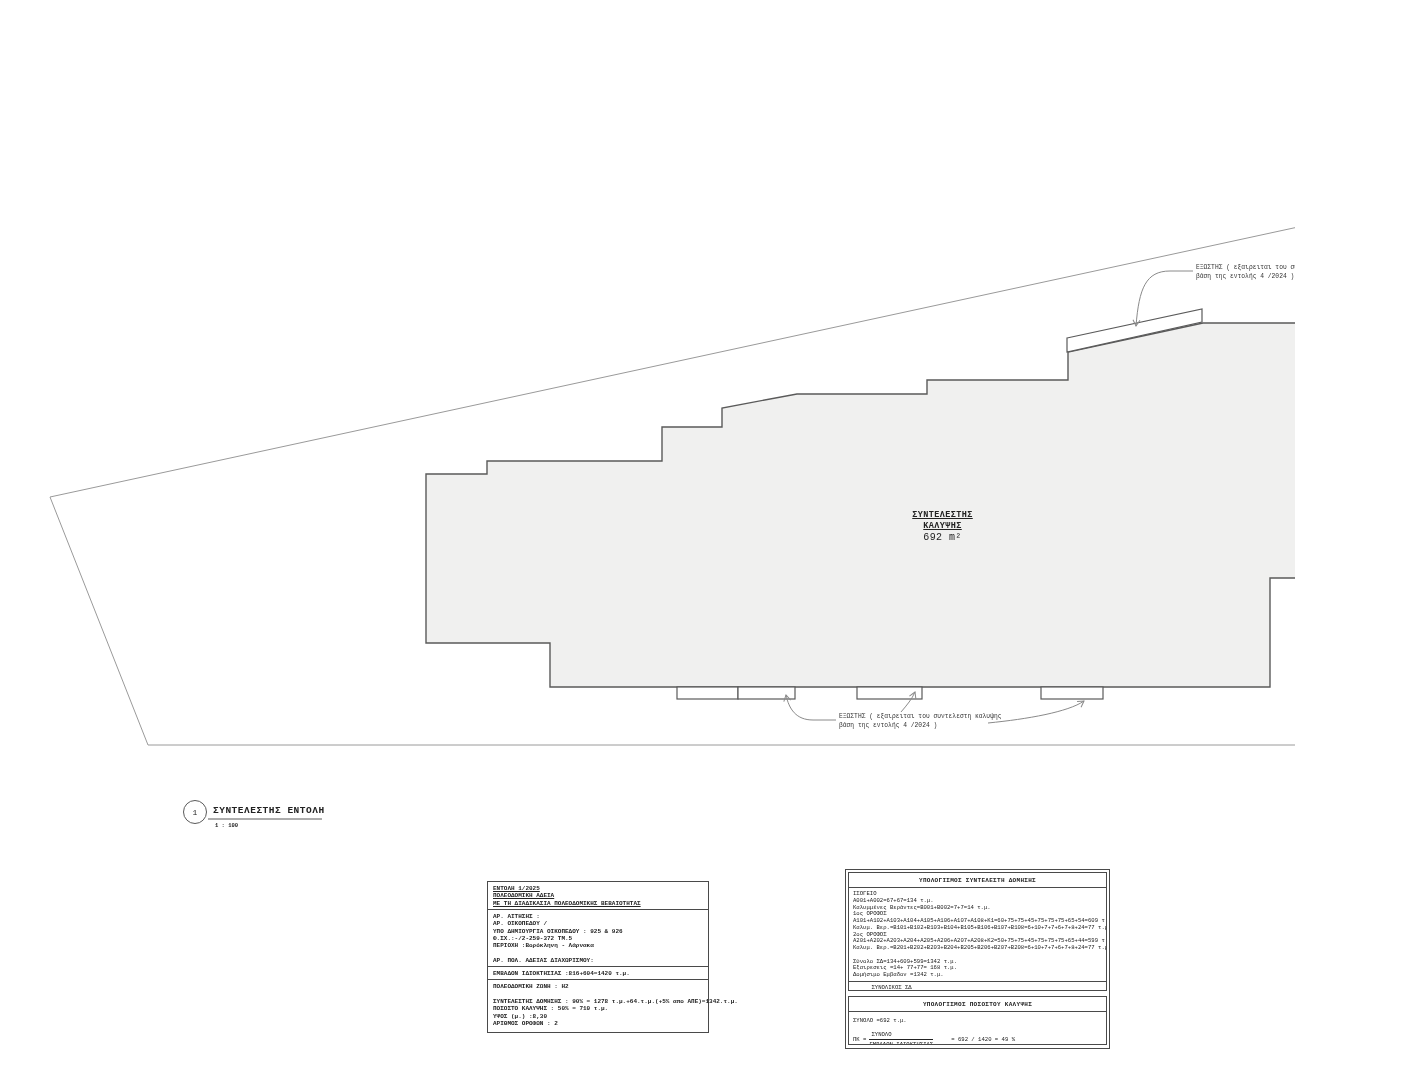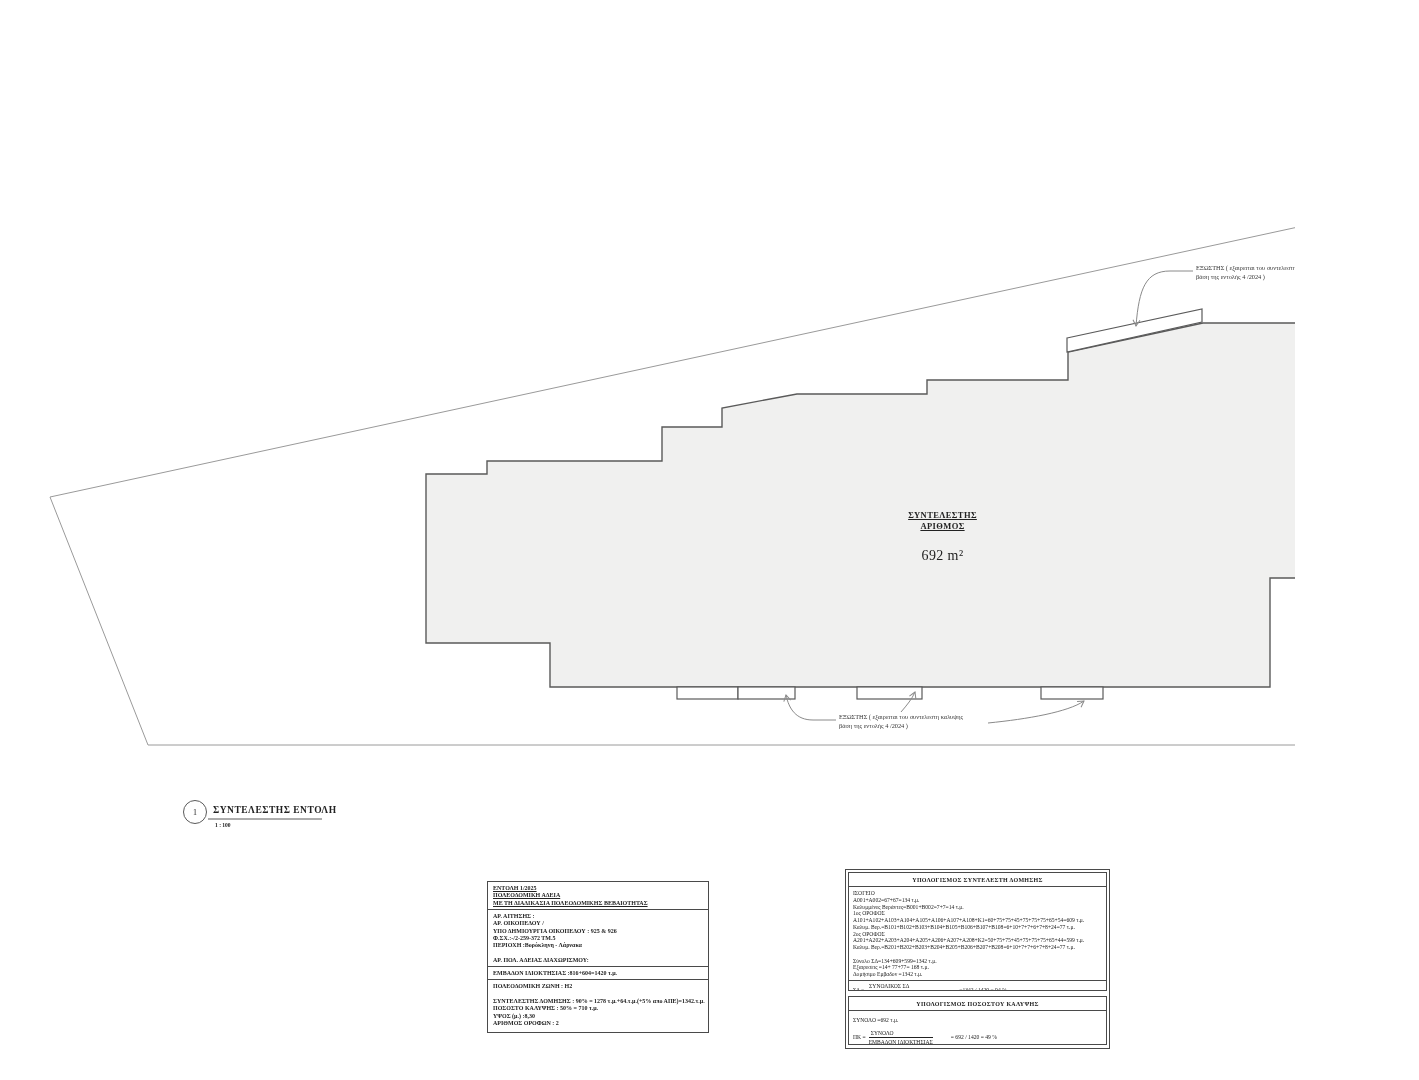--- a/index.html
+++ b/index.html
@@ -1,30 +1,30 @@
 <!DOCTYPE html>
 <html><head>
 <meta charset="utf-8">
 <style>
   html,body{margin:0;padding:0;background:#ffffff;}
   .sheet{
     position:relative;
     width:1295px;height:1080px;
     background:#ffffff;
-    font-family:Liberation Serif, serif;
+    font-family:Liberation Mono, monospace;
     color:#1a1a1a;
     overflow:hidden;
   }
   svg{position:absolute;left:0;top:0;}
   .abs{position:absolute;}
 
   
   .coverage-label{ text-align:center; font-size:8.5px; font-weight:bold; color:#222; letter-spacing:.4px;}
   .coverage-label .u{ text-decoration:underline; display:block; line-height:1.25;}
-  .coverage-label .area{ font-weight:normal; font-size:14px; margin-top:17px; display:block;}
+  .coverage-label .area{ font-weight:normal; font-size:10px; margin-top:1px; display:block;}
 
   .note{ font-size:6.3px; color:#333; line-height:1.35; white-space:nowrap;}
 
   
   .tb-title{ font-size:9.5px; font-weight:bold; color:#222; letter-spacing:.5px; white-space:nowrap;}
   .tb-scale{ font-size:5.5px; font-weight:bold; color:#222;}
   .tb-num{ font-size:8px; color:#222; text-align:center; width:23px; line-height:23px;}
 
   
   .permit-box{
@@ -91,21 +91,21 @@
     <path d="M836,720 L813,720 C796,720 789,709 786,695" fill="none" stroke="#8a8a8a" stroke-width="1" marker-end="url(#arrow)"></path>
     <path d="M901,712 C907,705 912,699 915,692" fill="none" stroke="#8a8a8a" stroke-width="1" marker-end="url(#arrow)"></path>
     <path d="M988,723 C1028,719 1068,712 1084,701" fill="none" stroke="#8a8a8a" stroke-width="1" marker-end="url(#arrow)"></path>
 
     <circle cx="195" cy="812" r="11.5" fill="none" stroke="#5a5a5a" stroke-width="1"></circle>
     <line x1="208" y1="819" x2="322" y2="819" stroke="#5a5a5a" stroke-width="1"></line>
   </svg>
 
   <div class="abs coverage-label" style="left:880px; top:510px; width:125px;">
     <span class="u">ΣΥΝΤΕΛΕΣΤΗΣ</span>
-    <span class="u">ΑΡΙΘΜΟΣ</span>
+    <span class="u">ΚΑΛΥΨΗΣ</span>
     <span class="area">692 m²</span>
   </div>
 
   <div class="abs note" style="left:1196px; top:264px;">
     <div>ΕΞΩΣΤΗΣ ( εξαιρειται του συντελεστη καλυψης</div>
     <div>βάση της εντολής 4 /2024 )</div>
   </div>
 
   <div class="abs note" style="left:839px; top:713px;">
     <div>ΕΞΩΣΤΗΣ ( εξαιρειται του συντελεστη καλυψης</div>

